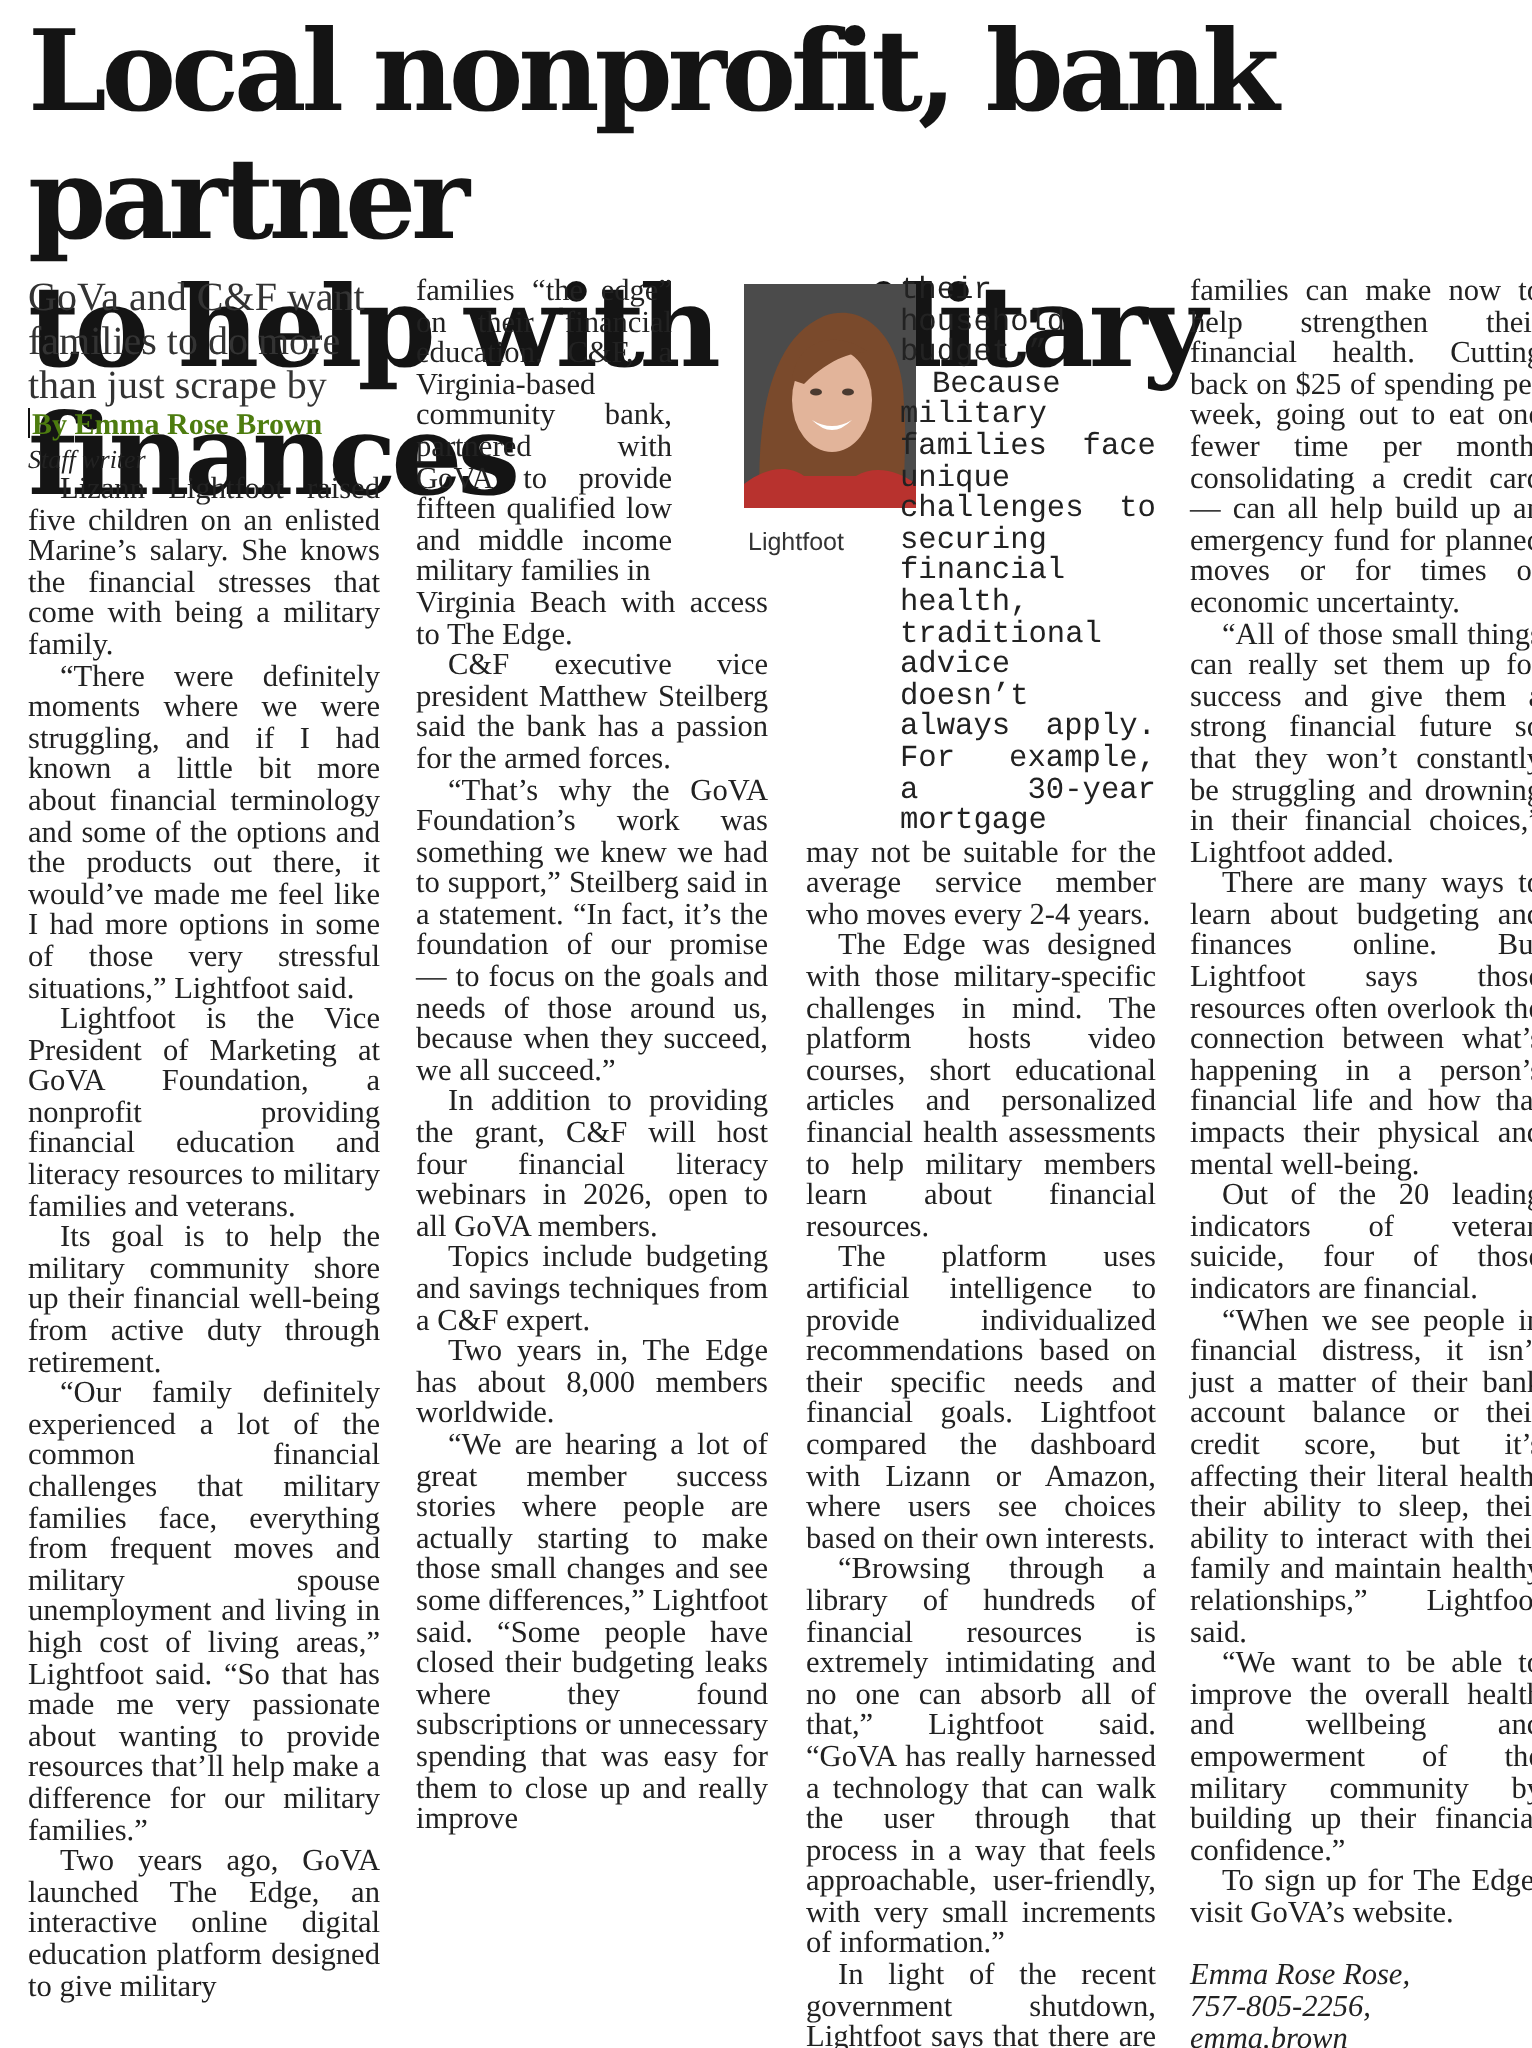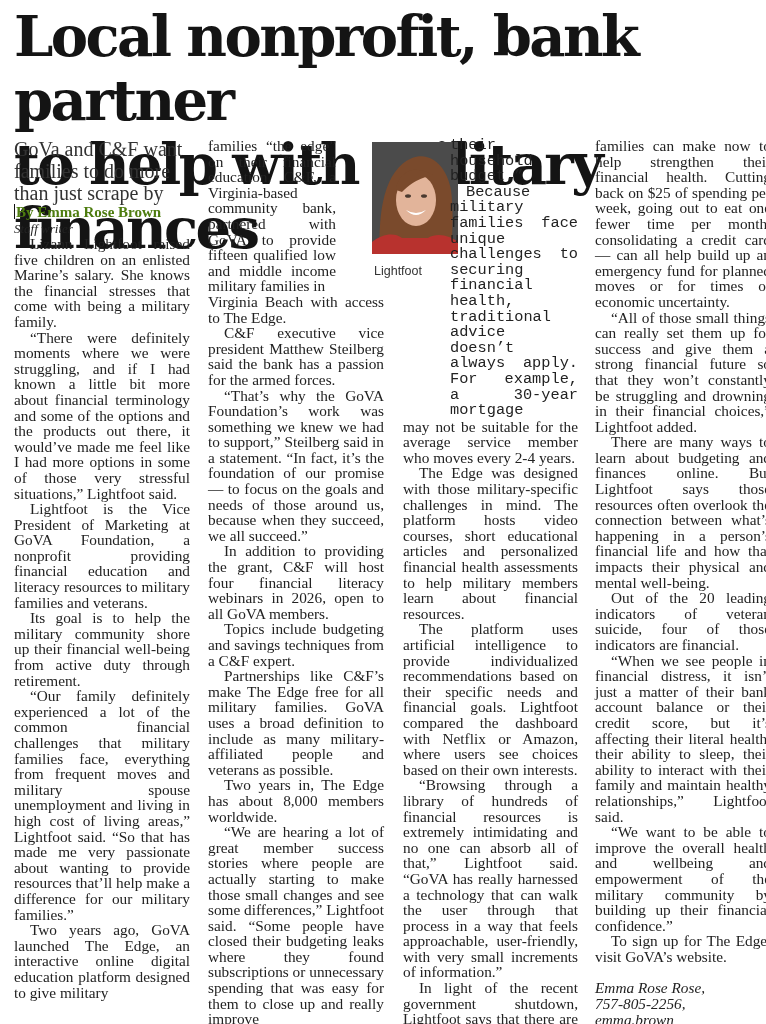--- a/index.html
+++ b/index.html
@@ -80,33 +80,32 @@
     <p>Two years ago, GoVA launched The Edge, an interactive online digital education platform designed to give military</p>
   </div>
 
   <div class="col c2">
     <p class="narrow" style="text-indent:0">families “the edge” on their financial education. C&amp;F, a Virginia-based community bank, partnered with GoVA to provide fifteen qualified low and middle income military families in</p>
     <p style="text-indent:0">Virginia Beach with access to The Edge.</p>
     <p>C&amp;F executive vice president Matthew Steilberg said the bank has a passion for the armed forces.</p>
     <p>“That’s why the GoVA Foundation’s work was something we knew we had to support,” Steilberg said in a statement. “In fact, it’s the foundation of our promise — to focus on the goals and needs of those around us, because when they succeed, we all succeed.”</p>
     <p>In addition to providing the grant, C&amp;F will host four financial literacy webinars in 2026, open to all GoVA members.</p>
     <p>Topics include budgeting and savings techniques from a C&amp;F expert.</p>
-    <p>Partnerships like C&amp;F’s make The Edge free for all military families. GoVA uses a broad definition to include as many military-affiliated people and veterans as possible.</p>
     <p>Two years in, The Edge has about 8,000 members worldwide.</p>
     <p>“We are hearing a lot of great member success stories where people are actually starting to make those small changes and see some differences,” Lightfoot said. “Some people have closed their budgeting leaks where they found subscriptions or unnecessary spending that was easy for them to close up and really improve</p>
   </div>
 
   <div class="col c3">
     <div class="narrow">
       <p style="text-indent:0">their household budget.”</p>
       <p>Because military families face unique challenges to securing financial health, traditional advice doesn’t always apply. For example, a 30-year mortgage</p>
     </div>
     <p style="text-indent:0">may not be suitable for the average service member who moves every 2-4 years.</p>
     <p>The Edge was designed with those military-specific challenges in mind. The platform hosts video courses, short educational articles and personalized financial health assessments to help military members learn about financial resources.</p>
-    <p>The platform uses artificial intelligence to provide individualized recommendations based on their specific needs and financial goals. Lightfoot compared the dashboard with Netflix or Amazon, where users see choices based on their own interests.</p>
+    <p>The platform uses artificial intelligence to provide individualized recommendations based on their specific needs and financial goals. Lightfoot compared the dashboard with Lizann or Amazon, where users see choices based on their own interests.</p>
     <p>“Browsing through a library of hundreds of financial resources is extremely intimidating and no one can absorb all of that,” Lightfoot said. “GoVA has really harnessed a technology that can walk the user through that process in a way that feels approachable, user-friendly, with very small increments of information.”</p>
     <p>In light of the recent government shutdown, Lightfoot says that there are small changes that military</p>
   </div>
 
   <div class="col c4">
     <p style="text-indent:0">families can make now to help strengthen their financial health. Cutting back on $25 of spending per week, going out to eat one fewer time per month, consolidating a credit card — can all help build up an emergency fund for planned moves or for times of economic uncertainty.</p>
     <p>“All of those small things can really set them up for success and give them a strong financial future so that they won’t constantly be struggling and drowning in their financial choices,” Lightfoot added.</p>
     <p>There are many ways to learn about budgeting and finances online. But Lightfoot says those resources often overlook the connection between what’s happening in a person’s financial life and how that impacts their physical and mental well-being.</p>
     <p>Out of the 20 leading indicators of veteran suicide, four of those indicators are financial.</p>
     <p>“When we see people in financial distress, it isn’t just a matter of their bank account balance or their credit score, but it’s affecting their literal health, their ability to sleep, their ability to interact with their family and maintain healthy relationships,” Lightfoot said.</p>

